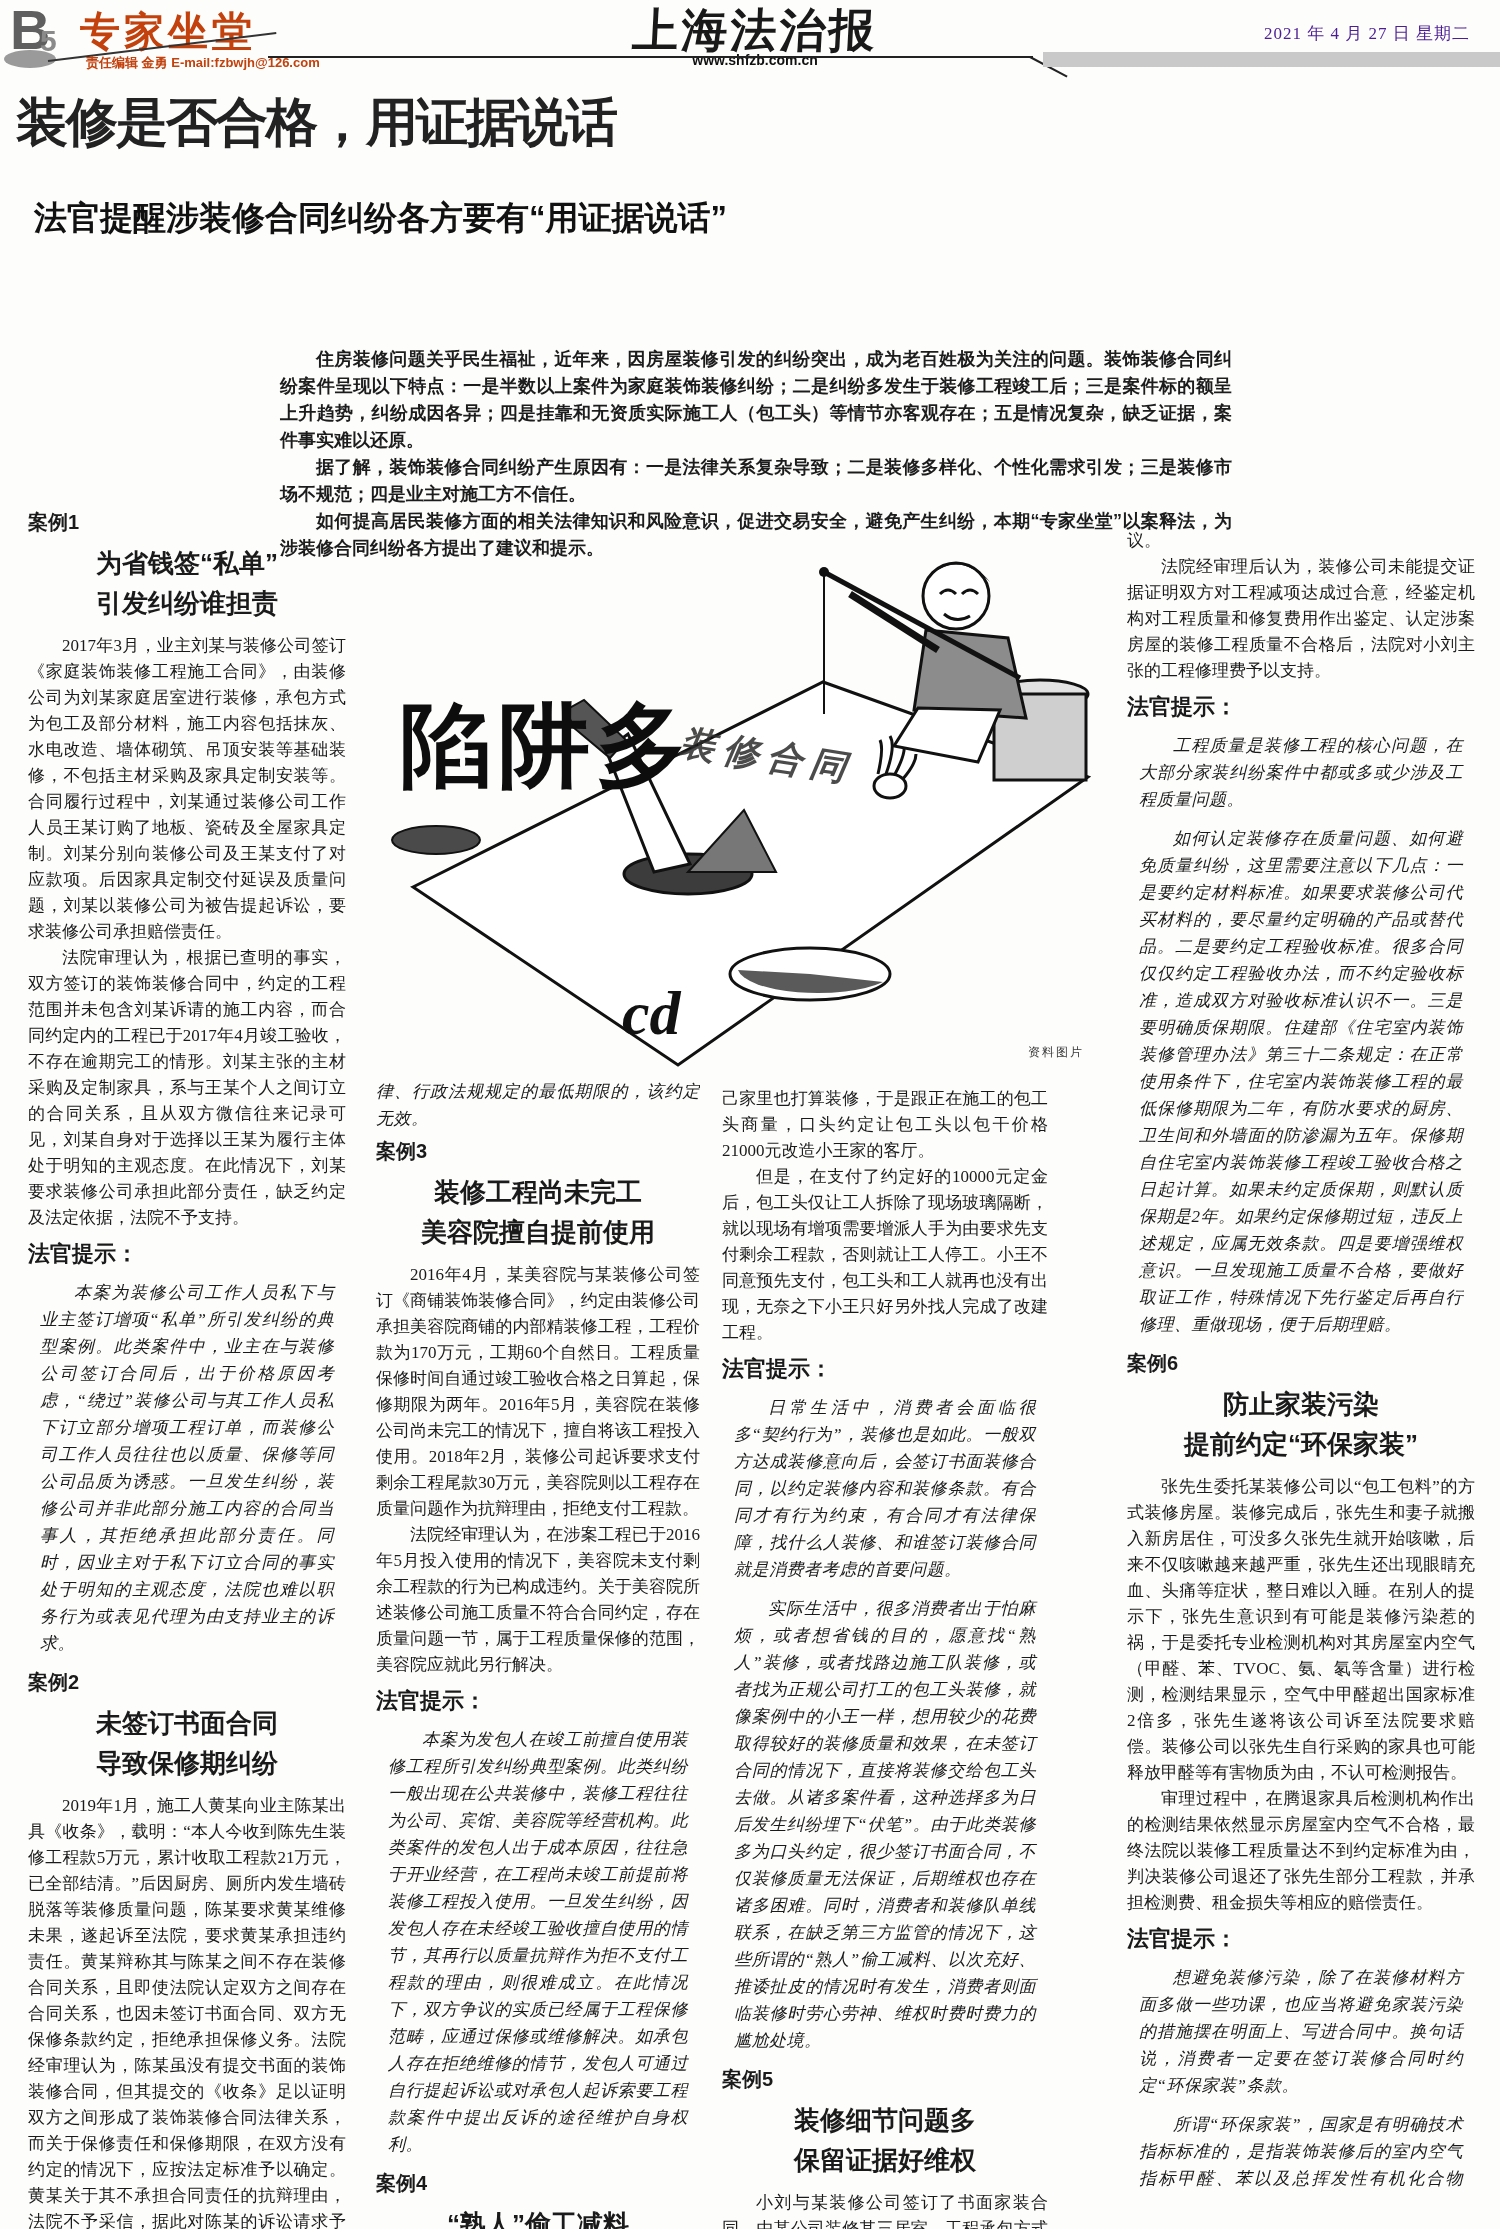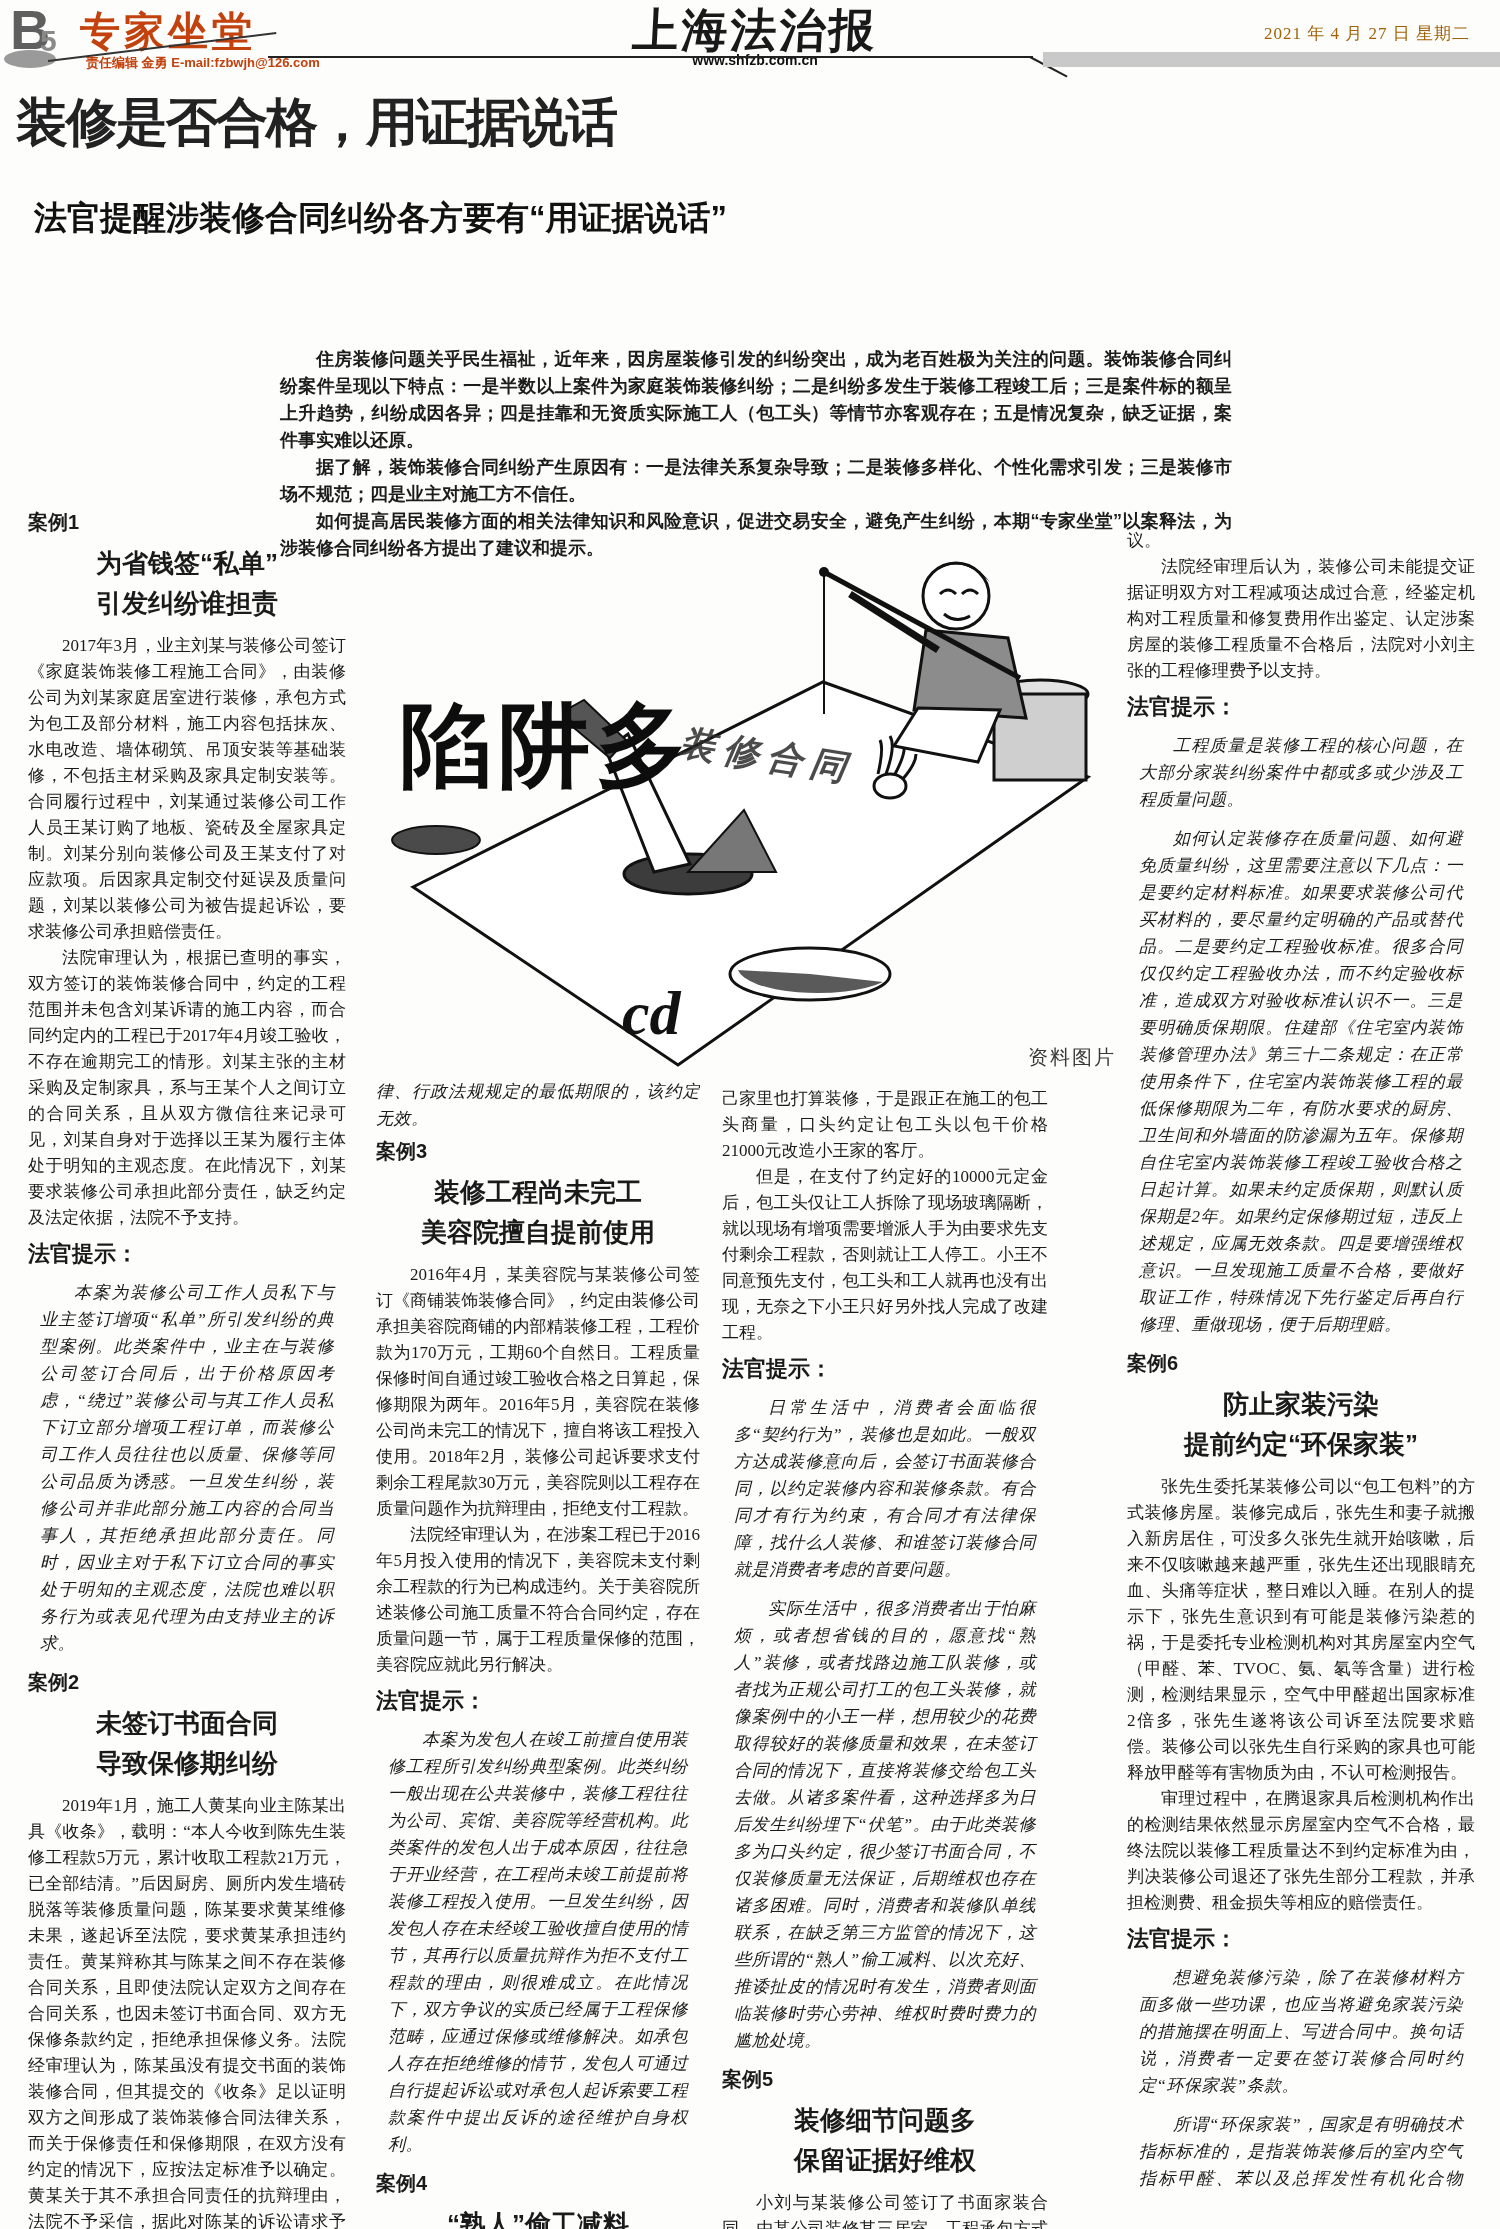--- a/index.html
+++ b/index.html
@@ -11,31 +11,31 @@
   .b5 .big-b{font-family:"Liberation Sans",sans-serif;font-weight:bold;font-size:56px;color:#5f5f5f;line-height:56px;}
   .b5 .small-5{position:absolute;left:30px;top:22px;font-family:"Liberation Sans",sans-serif;font-weight:bold;font-size:30px;color:#8a8a8a;}
   .b5 .shadow{position:absolute;left:-6px;top:48px;width:52px;height:18px;background:#9a9a9a;border-radius:50%;}
   .section-title{position:absolute;left:80px;top:4px;font-family:"Liberation Sans",sans-serif;font-weight:bold;font-size:40px;letter-spacing:4px;color:#c2410c;}
   .editor-line{position:absolute;left:86px;top:54px;font-family:"Liberation Sans",sans-serif;font-weight:bold;font-size:13px;color:#c2410c;}
   .diag1{position:absolute;left:48px;top:60px;width:230px;height:2px;background:#333;transform:rotate(-7deg);transform-origin:left center;}
   .masthead{position:absolute;left:615px;top:0px;width:280px;text-align:center;font-family:"Liberation Serif",serif;font-weight:bold;font-size:46px;letter-spacing:3px;color:#191919;transform:skewX(-3deg);}
   .website{position:absolute;left:615px;top:52px;width:280px;text-align:center;font-family:"Liberation Sans",sans-serif;font-weight:bold;font-size:14px;color:#111;}
   .hdr-line{position:absolute;left:268px;top:56px;width:765px;height:2px;background:#222;}
   .hdr-line-diag{position:absolute;left:1030px;top:56px;width:42px;height:2px;background:#222;transform:rotate(28deg);transform-origin:left center;}
-  .date{position:absolute;right:30px;top:22px;font-family:"Liberation Serif",serif;font-size:17px;color:#a16207;letter-spacing:1px;}
+  .date{position:absolute;right:30px;top:22px;font-family:"Liberation Serif",serif;font-size:17px;color:#4c1d95;letter-spacing:1px;}
   .gray-bar{position:absolute;left:1043px;top:52px;width:457px;height:15px;background:#c9c9c9;}
   
   .headline{position:absolute;left:16px;top:88px;width:1440px;font-family:"Liberation Sans",sans-serif;font-weight:bold;font-size:52px;letter-spacing:-2px;color:#222;white-space:nowrap;}
   .subhead{position:absolute;left:34px;top:196px;font-family:"Liberation Sans",sans-serif;font-weight:bold;font-size:33px;color:#111;}
   .intro{position:absolute;left:280px;top:346px;width:952px;font-family:"Liberation Sans",sans-serif;font-weight:bold;font-size:18px;line-height:27px;text-align:justify;color:#1c1c1c;}
   .intro p{margin:0;text-indent:2em;}
   
   .cartoon{position:absolute;left:378px;top:542px;width:732px;height:528px;}
   .cartoon svg{width:100%;height:100%;}
-  .img-caption{position:absolute;left:1028px;top:1044px;font-family:"Liberation Sans",sans-serif;font-size:20px;color:#3a3a3a;letter-spacing:2px;}
+  .img-caption{position:absolute;left:1028px;top:1044px;font-family:"Liberation Sans",sans-serif;font-size:12px;color:#3a3a3a;letter-spacing:2px;}
   
   .col{position:absolute;overflow:hidden;font-size:17px;line-height:26px;text-align:justify;}
   #col1{left:28px;top:503px;width:318px;height:1726px;}
   #col2{left:376px;top:1078px;width:324px;height:1151px;}
   #col3{left:722px;top:1086px;width:326px;height:1143px;}
   #col4{left:1127px;top:528px;width:348px;height:1666px;}
   .case-label{font-family:"Liberation Sans",sans-serif;font-weight:bold;font-size:20px;margin:6px 0 8px 0;text-align:left;}
   .case-title{font-family:"Liberation Sans",sans-serif;font-weight:bold;font-size:26px;line-height:40px;text-align:center;margin:2px 0 10px 0;}
   .tip-heading{font-family:"Liberation Sans",sans-serif;font-weight:bold;font-size:22px;margin:10px 0 8px 0;text-align:left;}
   .p{margin:0;text-indent:2em;}

